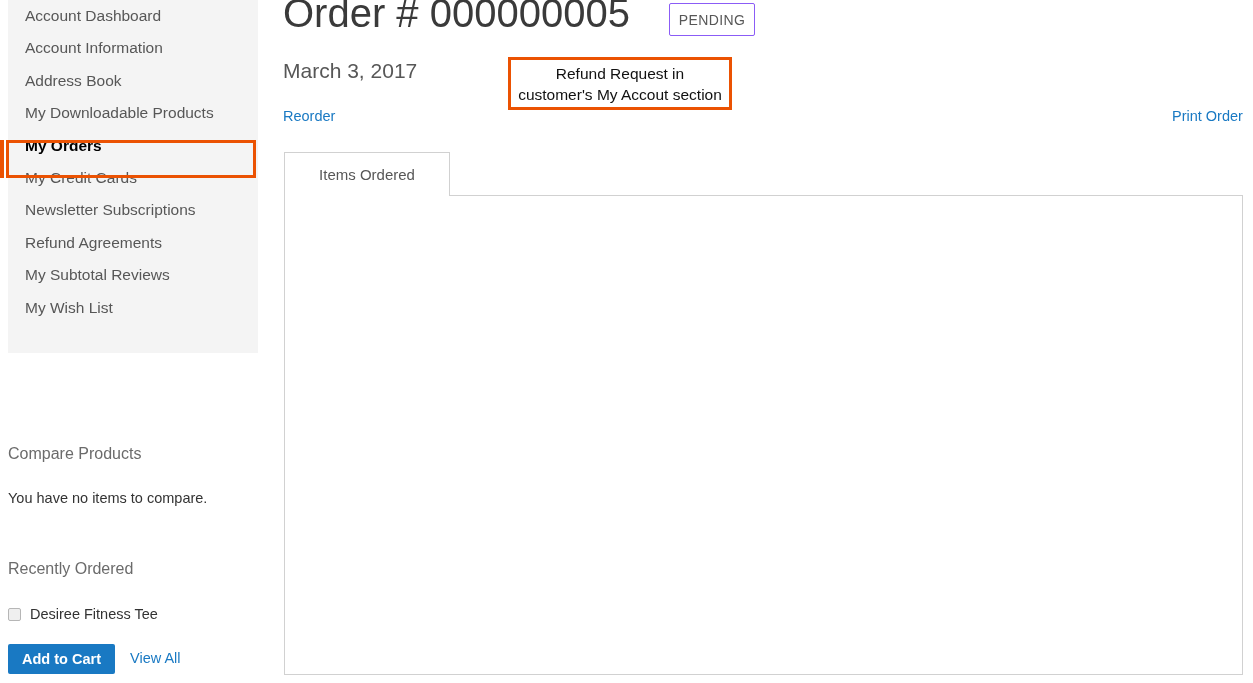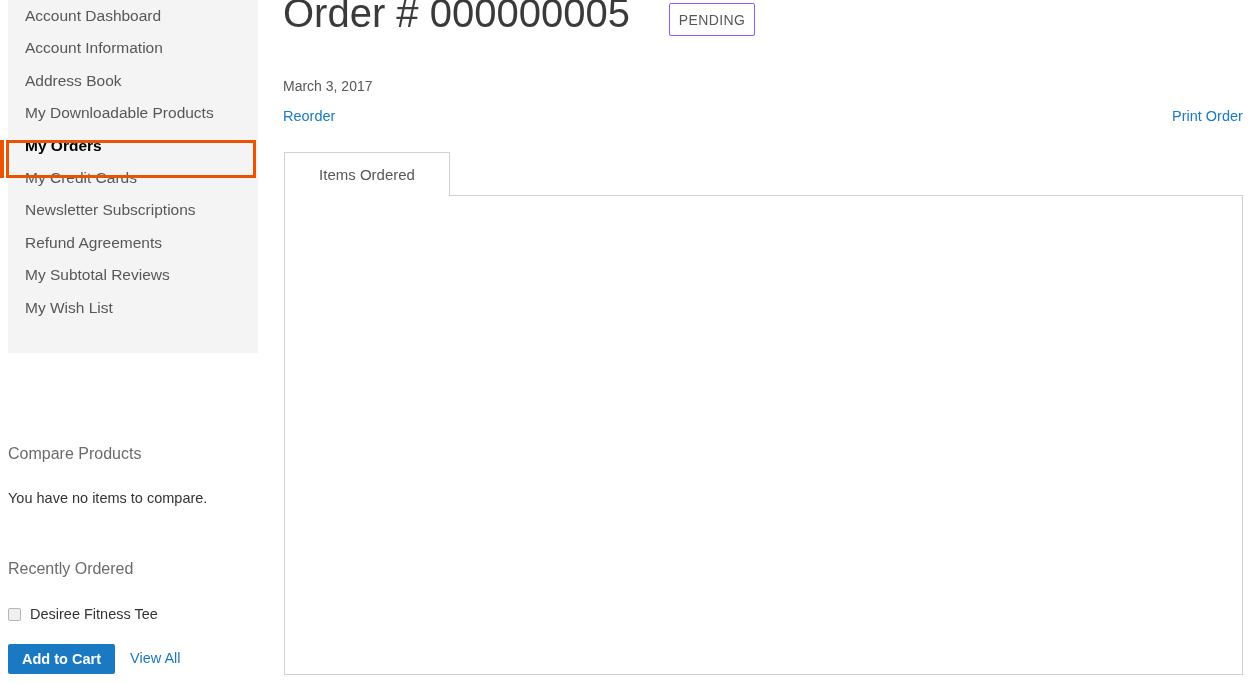--- a/index.html
+++ b/index.html
@@ -128,22 +128,22 @@
     border: 1px solid #8b5cf6;
     border-radius: 2px;
     background: #ffffff;
     color: #575757;
     font-size: 14px;
     letter-spacing: 0.4px;
     display: flex; align-items: center; justify-content: center;
   }
   #order-date {
     position: absolute;
-    left: 283px; top: 78px;
-    font-size: 14px;
+    left: 283px; top: 59px;
+    font-size: 21px;
     color: #575757;
     white-space: nowrap;
   }
   #reorder-link {
     position: absolute;
     left: 283px; top: 108px;
     font-size: 14.5px;
     color: #1979c3;
     text-decoration: none;
     cursor: pointer;
@@ -337,20 +337,21 @@
   </div>
   <button class="btn-primary" id="add-to-cart">Add to Cart</button>
   <a id="view-all">View All</a>
 
   <div id="order-title">Order # 000000005</div>
   <div id="status-badge">PENDING</div>
   <div id="order-date">March 3, 2017</div>
   <a id="reorder-link">Reorder</a>
   <a id="print-order-link">Print Order</a>
 
+  <div class="callout" id="callout-top">Refund Request in customer's My Accout section</div>
 
   <div id="items-tab">Items Ordered</div>
   <div id="panel"></div>
   <div id="tab-mask"></div>
 
   <div class="th" id="th-product">Product Name</div>
   <div class="th" id="th-sku">SKU</div>
   <div class="th" id="th-price">Price</div>
   <div class="th" id="th-qty">Qty</div>
   <div class="th" id="th-subtotal">Subtotal</div>

